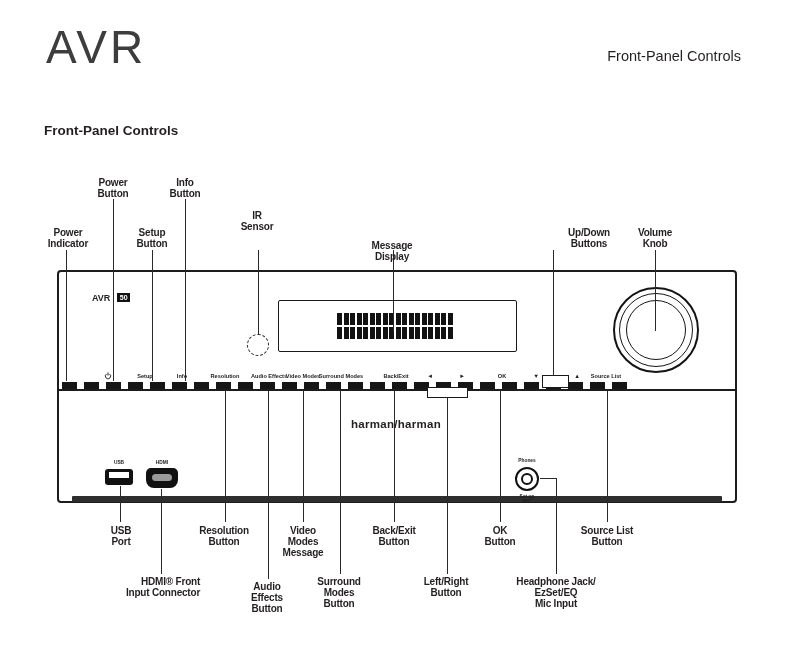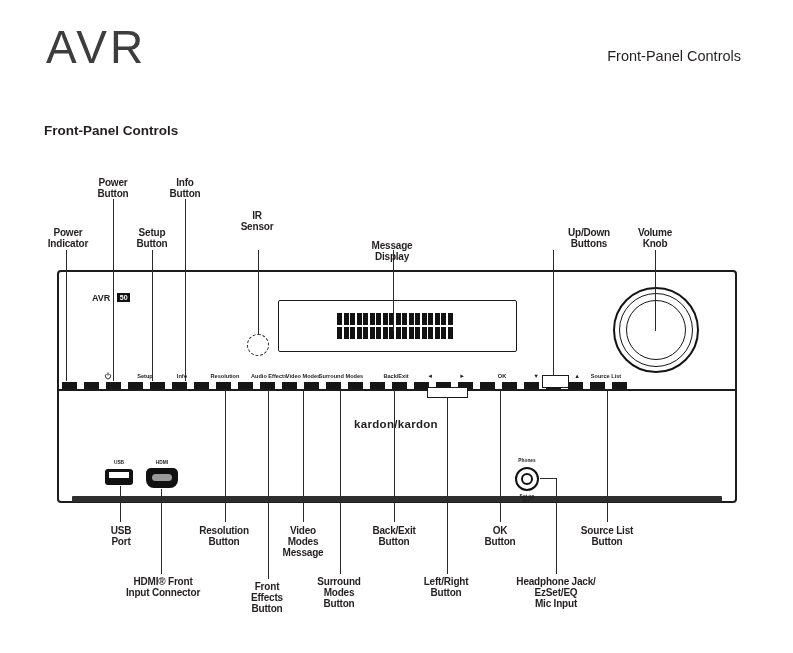--- a/index.html
+++ b/index.html
@@ -168,21 +168,21 @@
     <div class="strip-label strip-arrow" style="left:462px;">►</div>
     <div class="strip-label" style="left:502px;">OK</div>
     <div class="strip-label strip-arrow" style="left:536px;">▼</div>
     <div class="strip-label strip-arrow" style="left:577px;">▲</div>
     <div class="strip-label" style="left:606px;">Source List</div>
 
     <div class="btn-row"></div>
     <div class="updown-btn"></div>
     <div class="lr-bracket"></div>
 
-    <div class="hk-logo">kardon/kardon</div>
+    <div class="hk-logo">harman/harman</div>
 
     <div class="tiny-label" style="left:119px;top:460px;">USB</div>
     <div class="usb-port"></div>
     <div class="usb-slot"></div>
     <div class="tiny-label" style="left:162px;top:460px;">HDMI</div>
     <div class="hdmi-port"></div>
     <div class="hdmi-slot"></div>
 
     <div class="tiny-label" style="left:527px;top:458px;">Phones</div>
     <div class="jack-outer"></div>
@@ -235,23 +235,23 @@
 Button</div>
     <div class="lbl" style="left:303px;top:525px;">Video
 Modes
 Message</div>
     <div class="lbl" style="left:394px;top:525px;">Back/Exit
 Button</div>
     <div class="lbl" style="left:500px;top:525px;">OK
 Button</div>
     <div class="lbl" style="left:607px;top:525px;">Source List
 Button</div>
-    <div class="lbl" style="left:163px;top:576px;">HDMI® Front
+    <div class="lbl" style="left:163px;top:576px;text-align:right;">HDMI® Front
 Input Connector</div>
-    <div class="lbl" style="left:267px;top:581px;">Front
+    <div class="lbl" style="left:267px;top:581px;">Audio
 Effects
 Button</div>
     <div class="lbl" style="left:339px;top:576px;text-align:center;">Surround
 Modes
 Button</div>
     <div class="lbl" style="left:446px;top:576px;">Left/Right
 Button</div>
     <div class="lbl" style="left:556px;top:576px;">Headphone Jack/
 EzSet/EQ
 Mic Input</div>

